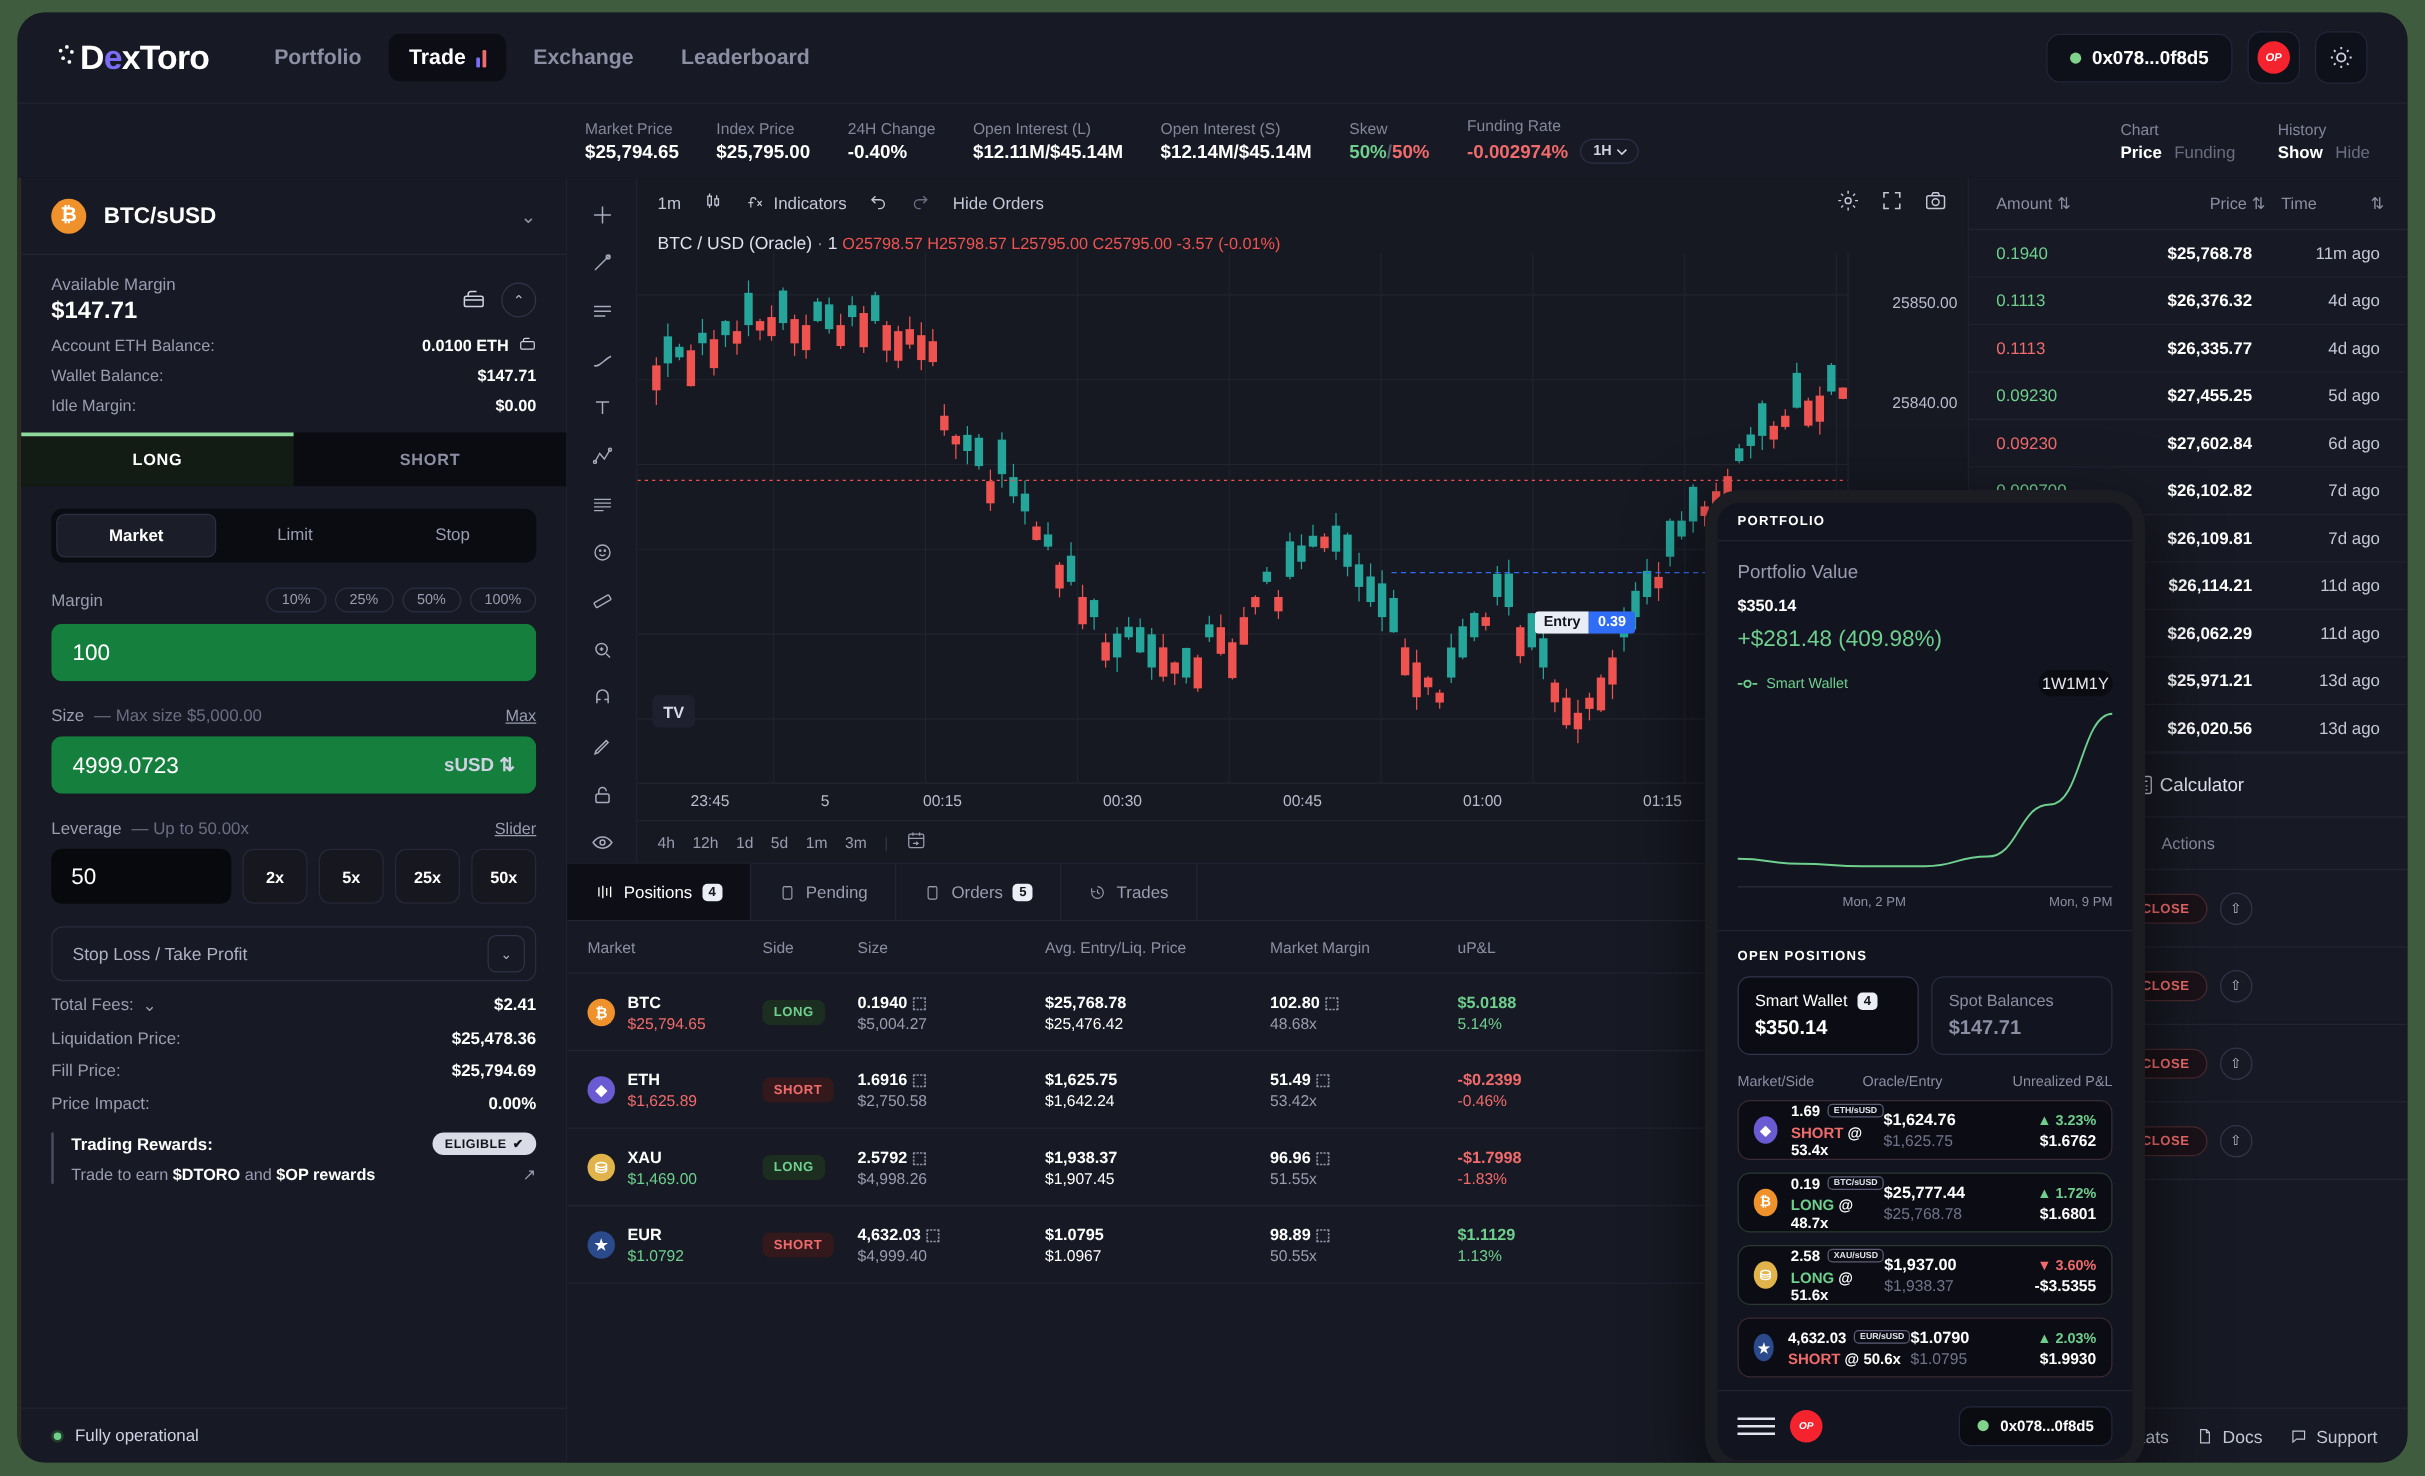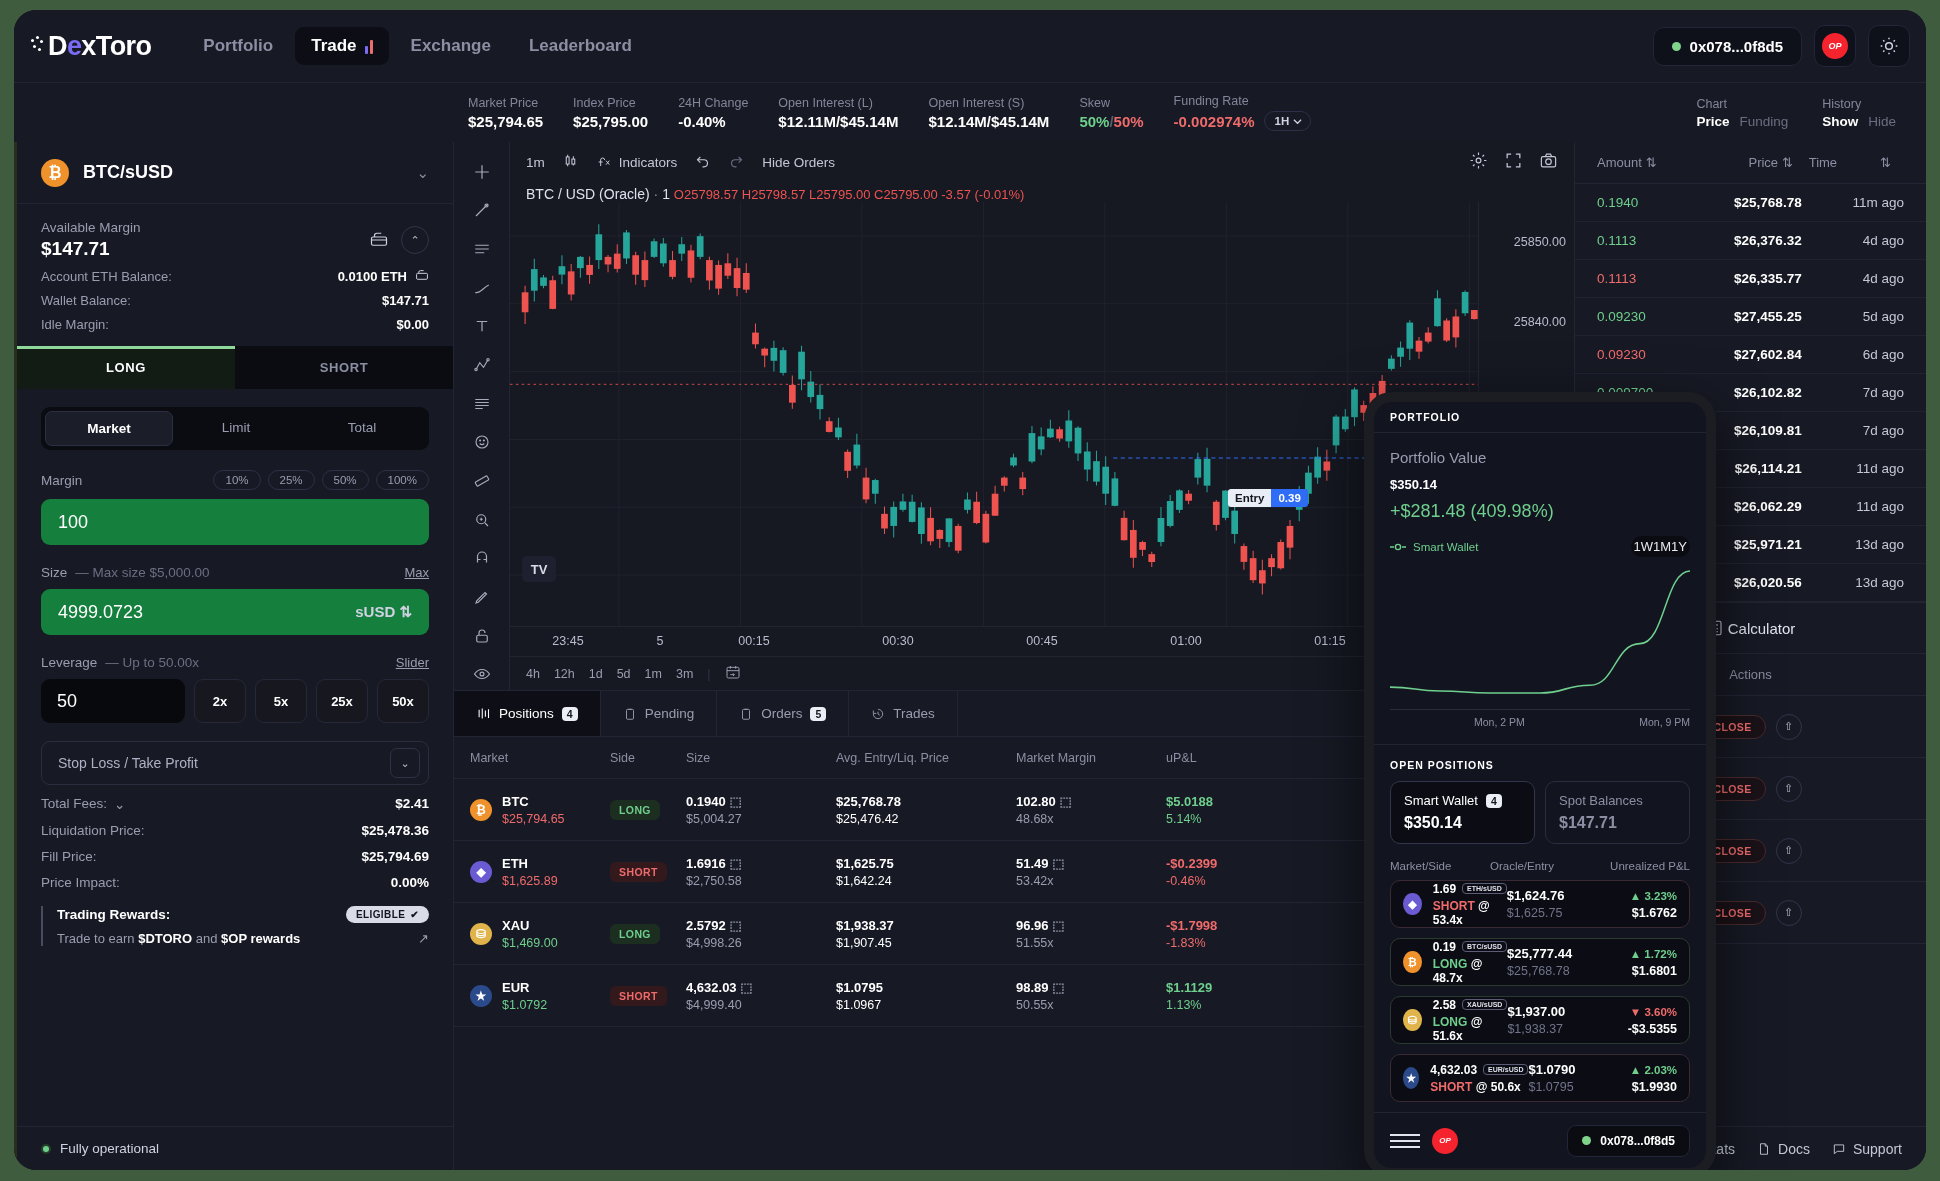--- a/index.html
+++ b/index.html
@@ -9,21 +9,21 @@
     font-family:"Liberation Sans", sans-serif;
     color:#e8e8ef;
     font-size:13px;
   }
   .app {
     position:absolute; left:14px; top:10px; width:1912px; height:1160px;
     background:#12141f; border-radius:22px; overflow:hidden;
     display:flex; flex-direction:column;
   }
   
-  .topnav { height:72px; background:#171924; display:flex; align-items:center; padding:0 16px; flex:0 0 72px; }
+  .topnav { height:72px; background:#171924; display:flex; align-items:center; padding:0 32px; flex:0 0 72px; }
   .logo { display:flex; align-items:center; gap:2px; font-size:27px; font-weight:800; letter-spacing:-.6px; color:#fff; }
   .logo .dot-cluster { width:16px; height:22px; position:relative; }
   .logo .dot-cluster i { position:absolute; width:3px; height:3px; background:#fff; border-radius:50%; }
   .logo .purp { color:#7b6cf6; }
   .navlinks { display:flex; align-items:center; gap:6px; margin-left:36px; }
   .navlink { padding:9px 16px; border-radius:9px; color:#8c8fa3; font-size:17px; font-weight:600; white-space:nowrap; }
   .navlink.active { background:#0c0d15; color:#fff; display:flex; align-items:center; gap:8px; }
   .mini-candles { display:inline-flex; align-items:flex-end; gap:2px; height:16px; }
   .mini-candles b { width:3px; display:block; border-radius:1px; }
   .nav-right { margin-left:auto; display:flex; align-items:center; gap:12px; }
@@ -154,21 +154,21 @@
   .pill{display:inline-block;border-radius:6px;padding:4px 9px;font-size:10.5px;font-weight:800;letter-spacing:.4px;}
   .pill.long{background:#1c2e20;color:#6fcf8d;} .pill.short{background:#33191c;color:#f06b6b;}
   .close-btn{border:1px solid #4a2a2c;background:#1a1218;border-radius:13px;padding:5px 13px;font-size:10.5px;
     font-weight:800;color:#f06b6b;letter-spacing:.4px;}
   .share-btn{width:26px;height:26px;border-radius:50%;border:1px solid #32354b;display:flex;align-items:center;
     justify-content:center;color:#b9bccd;font-size:11px;}
   
   .right { width:352px; flex:0 0 352px; background:#171924; border-left:1px solid #232534; display:flex; flex-direction:column; }
   .rth { height:42px; display:flex; align-items:center; font-size:13px; color:#8c8fa3; border-bottom:1px solid #232534; }
   .rth div { flex:1; display:flex; align-items:center; gap:4px; }
-  .rth .ca { padding-left:22px; } .rth .cp { justify-content:flex-end; } .rth .ct { justify-content:flex-end; padding-right:35px;gap:43px; }
+  .rth .ca { padding-left:22px; } .rth .cp { justify-content:flex-end; } .rth .ct { justify-content:center; padding-right:6px;gap:43px; }
   .rtr { height:38px; display:flex; align-items:center; border-bottom:1px solid #21232f; font-size:13.5px; }
   .rtr div { flex:1; }
   .rtr .ca { padding-left:22px; } .rtr .cp { text-align:right; color:#fff; font-weight:600; }
   .rtr .ct { text-align:right; padding-right:22px; color:#c4c7d6; }
   .calc-bar { height:52px; display:flex; align-items:center; justify-content:center; gap:4px;
     border-top:1px solid #232534; border-bottom:1px solid #232534; font-size:15px; color:#e2e4ee; }
   .actions-hd { height:42px; display:flex; align-items:center; justify-content:center; font-size:13px;
     color:#8c8fa3; border-bottom:1px solid #232534; }
   .act-row { height:62px; display:flex; align-items:center; justify-content:center; gap:10px; border-bottom:1px solid #232534; }
   .footer-links { margin-top:auto; height:44px; display:flex; align-items:center; justify-content:flex-end;
@@ -362,21 +362,21 @@
         </div>
       </div>
       <div class="ls-tabs">
         <div class="ls-tab on">LONG</div>
         <div class="ls-tab">SHORT</div>
       </div>
       <div class="panel-pad">
         <div class="seg">
           <div class="on">Market</div>
           <div>Limit</div>
-          <div>Total</div>
+          <div>Stop</div>
         </div>
 
         <div class="fld-head">
           <span>Margin</span>
           <span class="pcts">
             <span class="pct">10%</span>
             <span class="pct">25%</span>
             <span class="pct">50%</span>
             <span class="pct">100%</span>
           </span>

